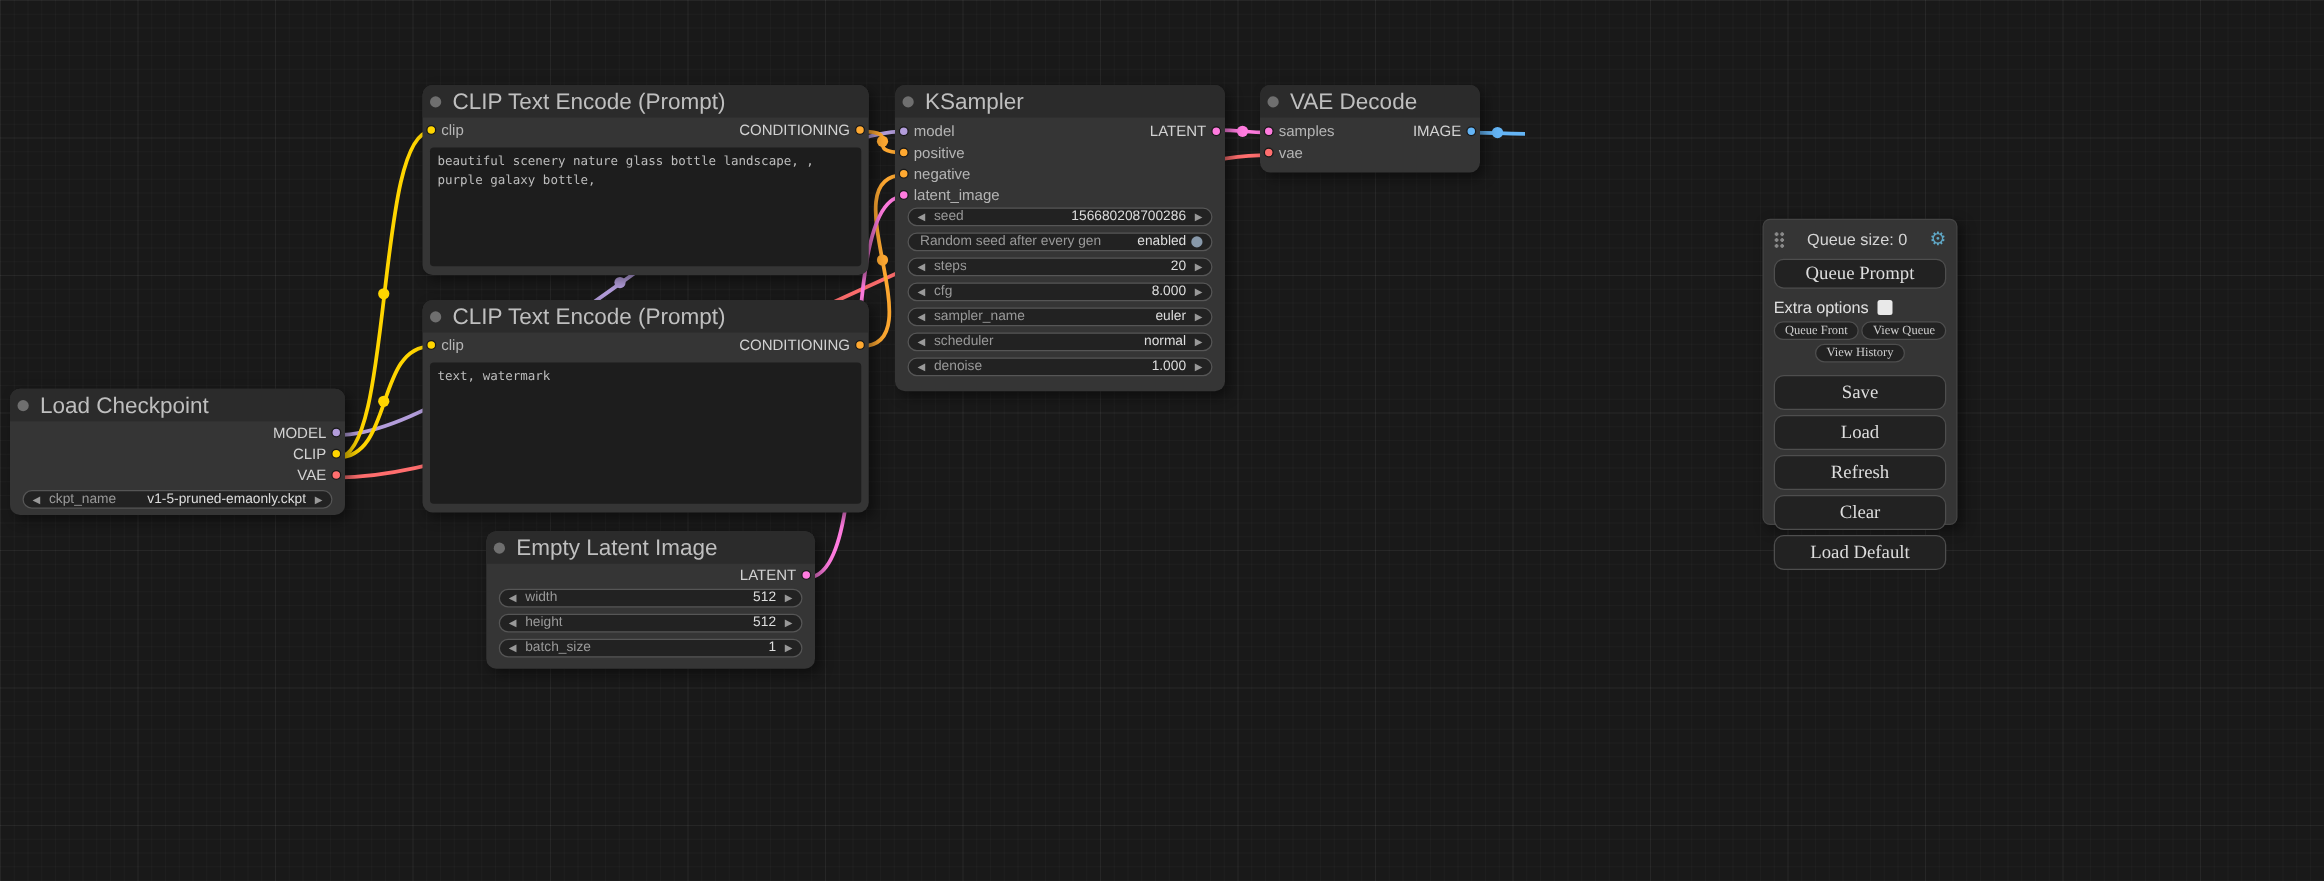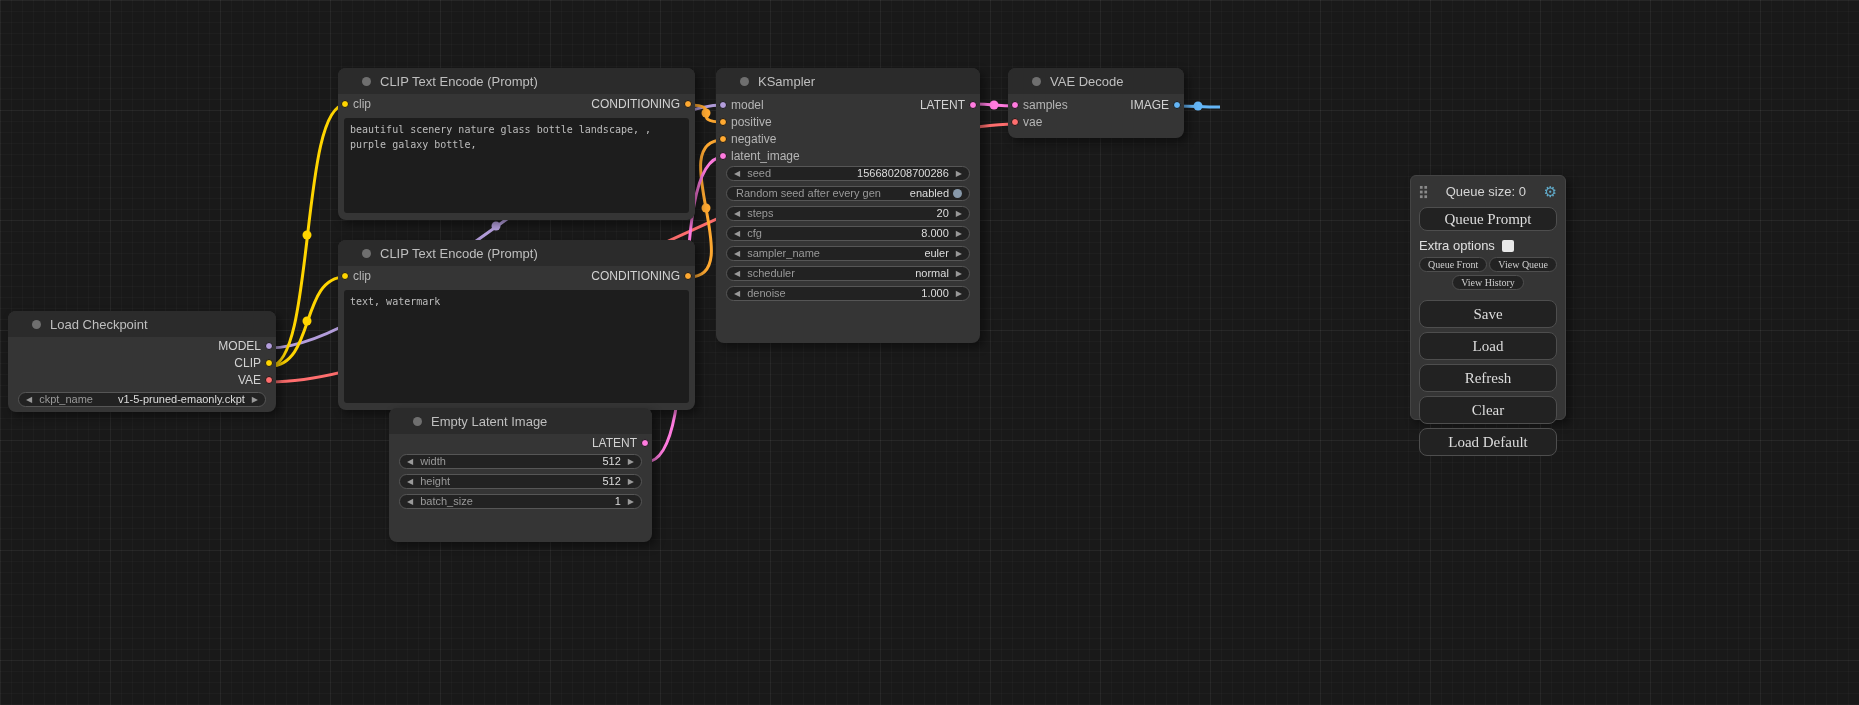--- a/index.html
+++ b/index.html
@@ -10,21 +10,21 @@
     background-image:
       linear-gradient(rgba(255,255,255,0.025) 1px, transparent 1px),
       linear-gradient(90deg, rgba(255,255,255,0.025) 1px, transparent 1px),
       linear-gradient(rgba(255,255,255,0.035) 1px, transparent 1px),
       linear-gradient(90deg, rgba(255,255,255,0.035) 1px, transparent 1px);
     background-size:11px 11px,11px 11px,110px 110px,110px 110px;}
   #wires{position:absolute;left:0;top:0;width:1859px;height:705px;z-index:1}
   .node{position:absolute;background:#353535;border-radius:8px;z-index:2;
         box-shadow:4px 4px 10px rgba(0,0,0,.45);font-size:12px;color:#ccc}
   .node-title{height:26px;background:#2b2b2b;border-radius:8px 8px 0 0;display:flex;
-        align-items:center;padding:0 24px;font-size:13px;color:#bfbfbf}
+        align-items:center;padding:0 6px;font-size:18px;color:#bfbfbf}
   .collapse-dot{width:9px;height:9px;border-radius:50%;background:#6f6f6f;margin-right:9px;flex:none}
   .slot-row{position:relative;height:17px;display:flex;align-items:center;padding:0 15px;font-size:12px}
   .slot-row.tall{height:20px}
   .slot-row.both{justify-content:space-between}
   .slot-row.out-only{justify-content:flex-end}
   .in-label{color:#b5b5b5}
   .out-label{color:#d2d2d2}
   .slot-dot{position:absolute;top:50%;width:8px;height:8px;border-radius:50%;
         transform:translateY(-50%);border:1px solid #191919}
   .slot-dot.in{left:3px}
@@ -138,21 +138,21 @@
     </div>
     <div class="slot-row tall both">
       <span class="slot-dot in c-clip"></span>
       <span class="in-label">clip</span>
       <span class="out-label">CONDITIONING</span>
       <span class="slot-dot out c-cond"></span>
     </div>
     <div class="prompt-box" style="top:50px;bottom:7px">text, watermark</div>
   </div>
 
-  <div class="node" style="left:389px;top:408px;width:263px;height:134px">
+  <div class="node" style="left:389px;top:425px;width:263px;height:110px">
     <div class="node-title">
       <span class="collapse-dot"></span>
       <span>Empty Latent Image</span>
     </div>
     <div class="slot-row out-only">
       <span class="out-label">LATENT</span>
       <span class="slot-dot out c-latent"></span>
     </div>
     <div class="widgets" style="margin-top:3px">
       <div class="widget">
@@ -169,21 +169,21 @@
       </div>
       <div class="widget">
         <span class="arrow">◀</span>
         <span class="wname">batch_size</span>
         <span class="wval">1</span>
         <span class="arrow">▶</span>
       </div>
     </div>
   </div>
 
-  <div class="node" style="left:716px;top:68px;width:264px;height:275px">
+  <div class="node" style="left:716px;top:68px;width:264px;height:245px">
     <div class="node-title">
       <span class="collapse-dot"></span>
       <span>KSampler</span>
     </div>
     <div style="margin-top:2px">
       <div class="slot-row both">
         <span class="slot-dot in c-model"></span>
         <span class="in-label">model</span>
         <span class="out-label">LATENT</span>
         <span class="slot-dot out c-latent"></span>

